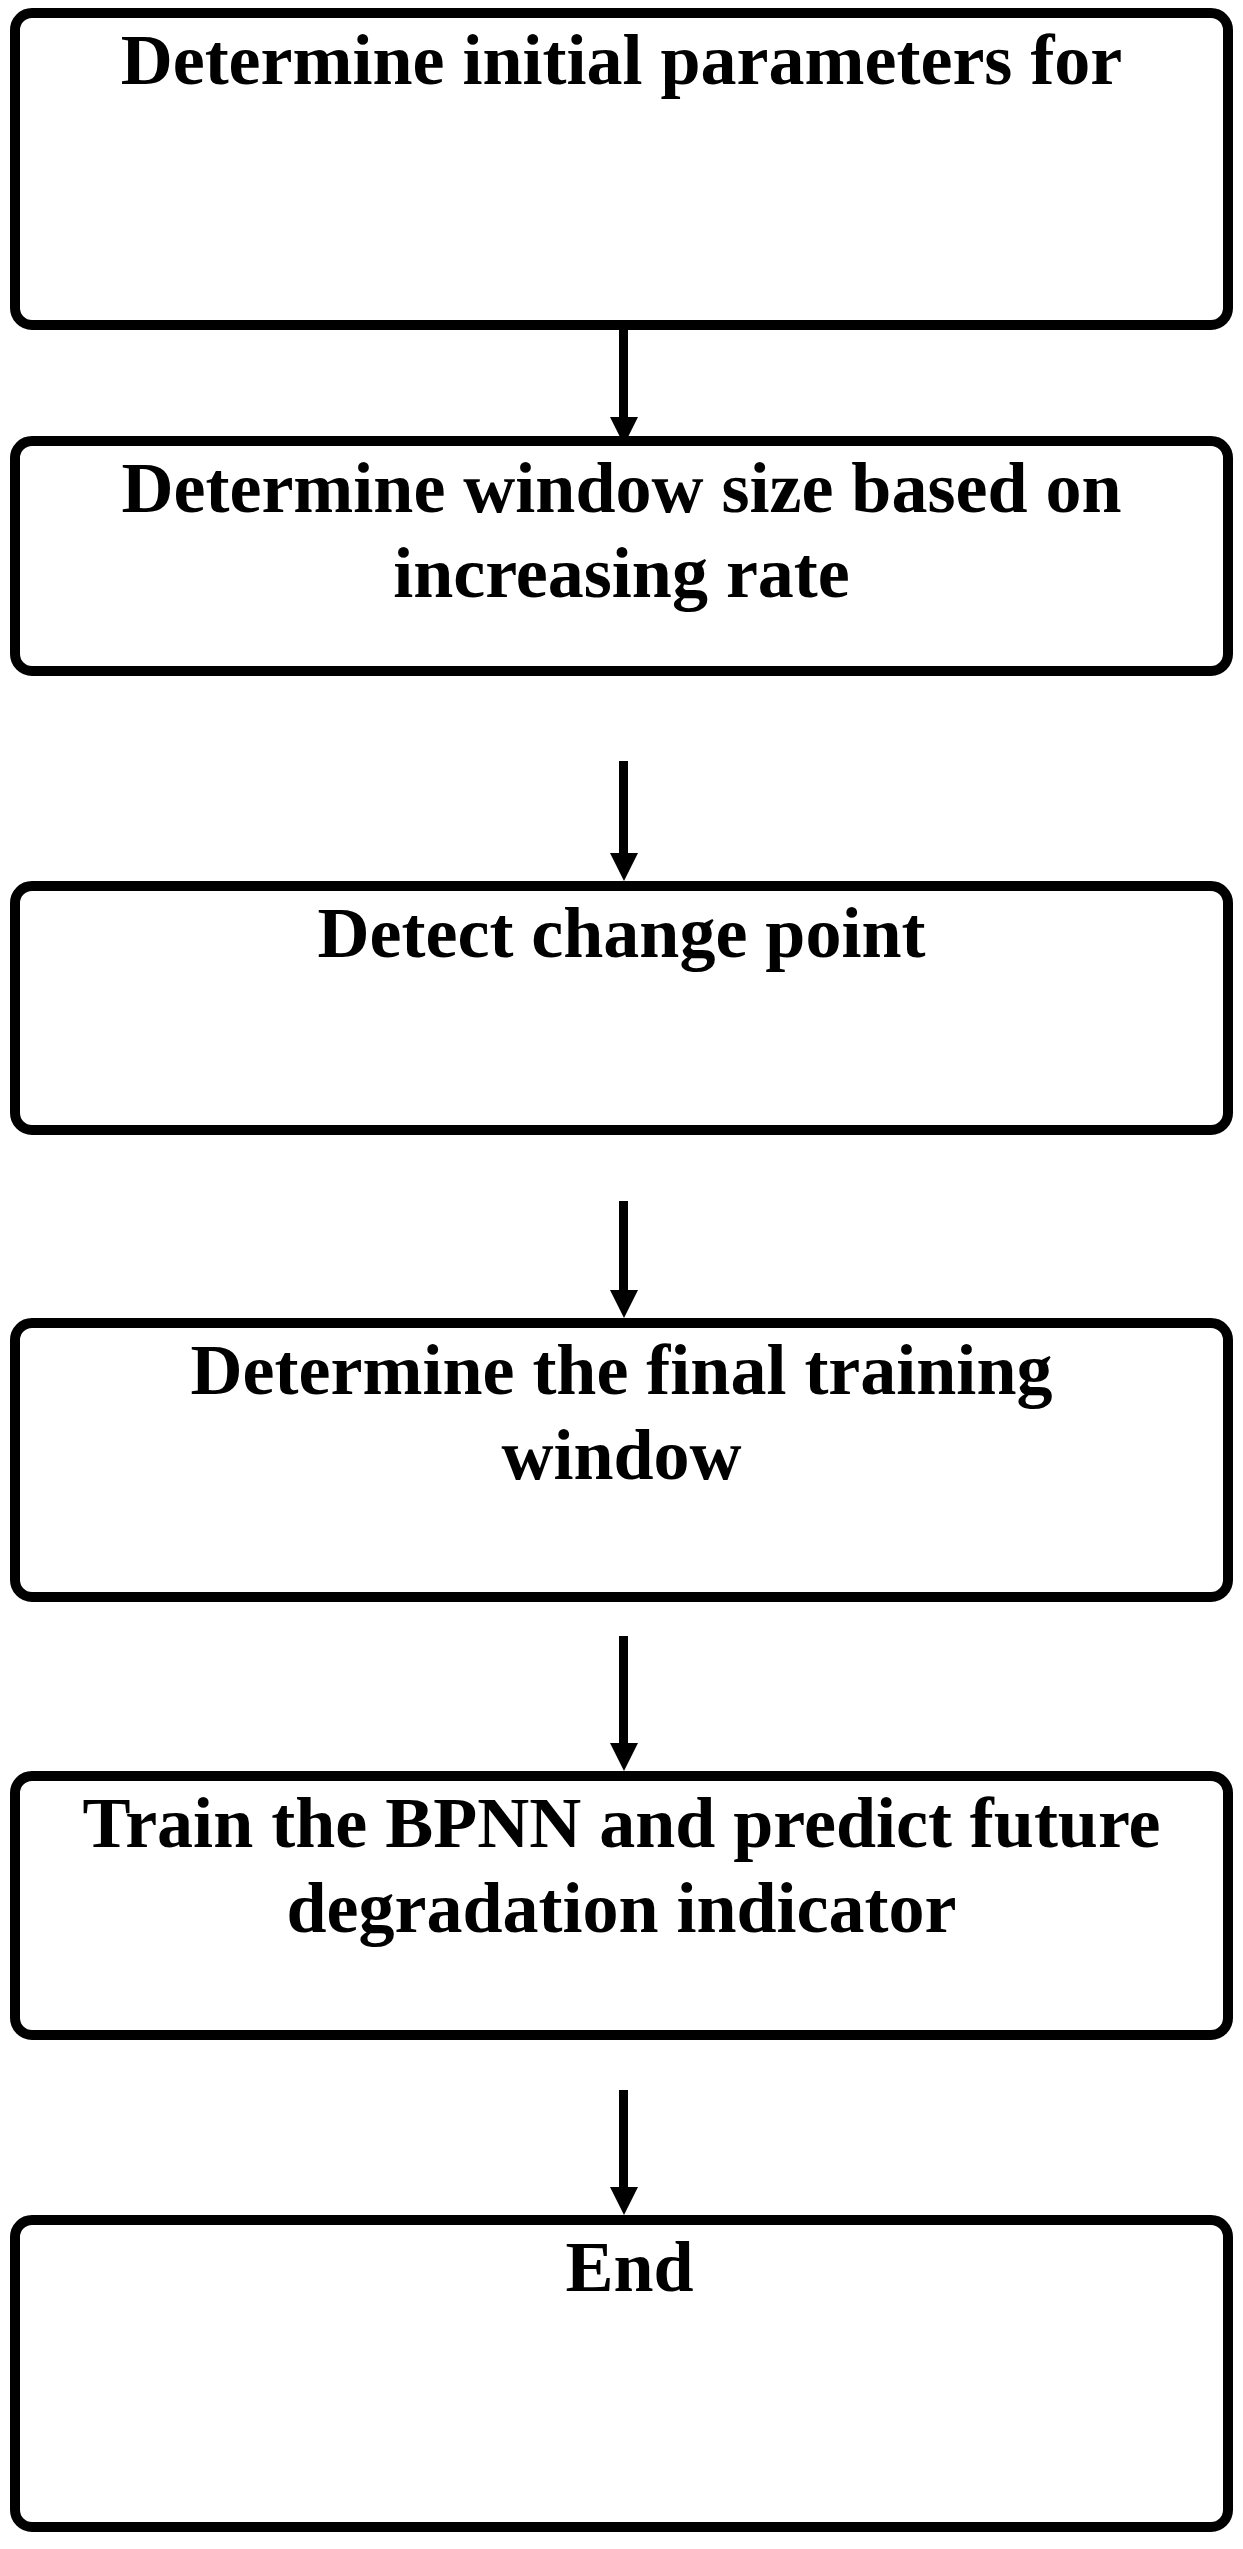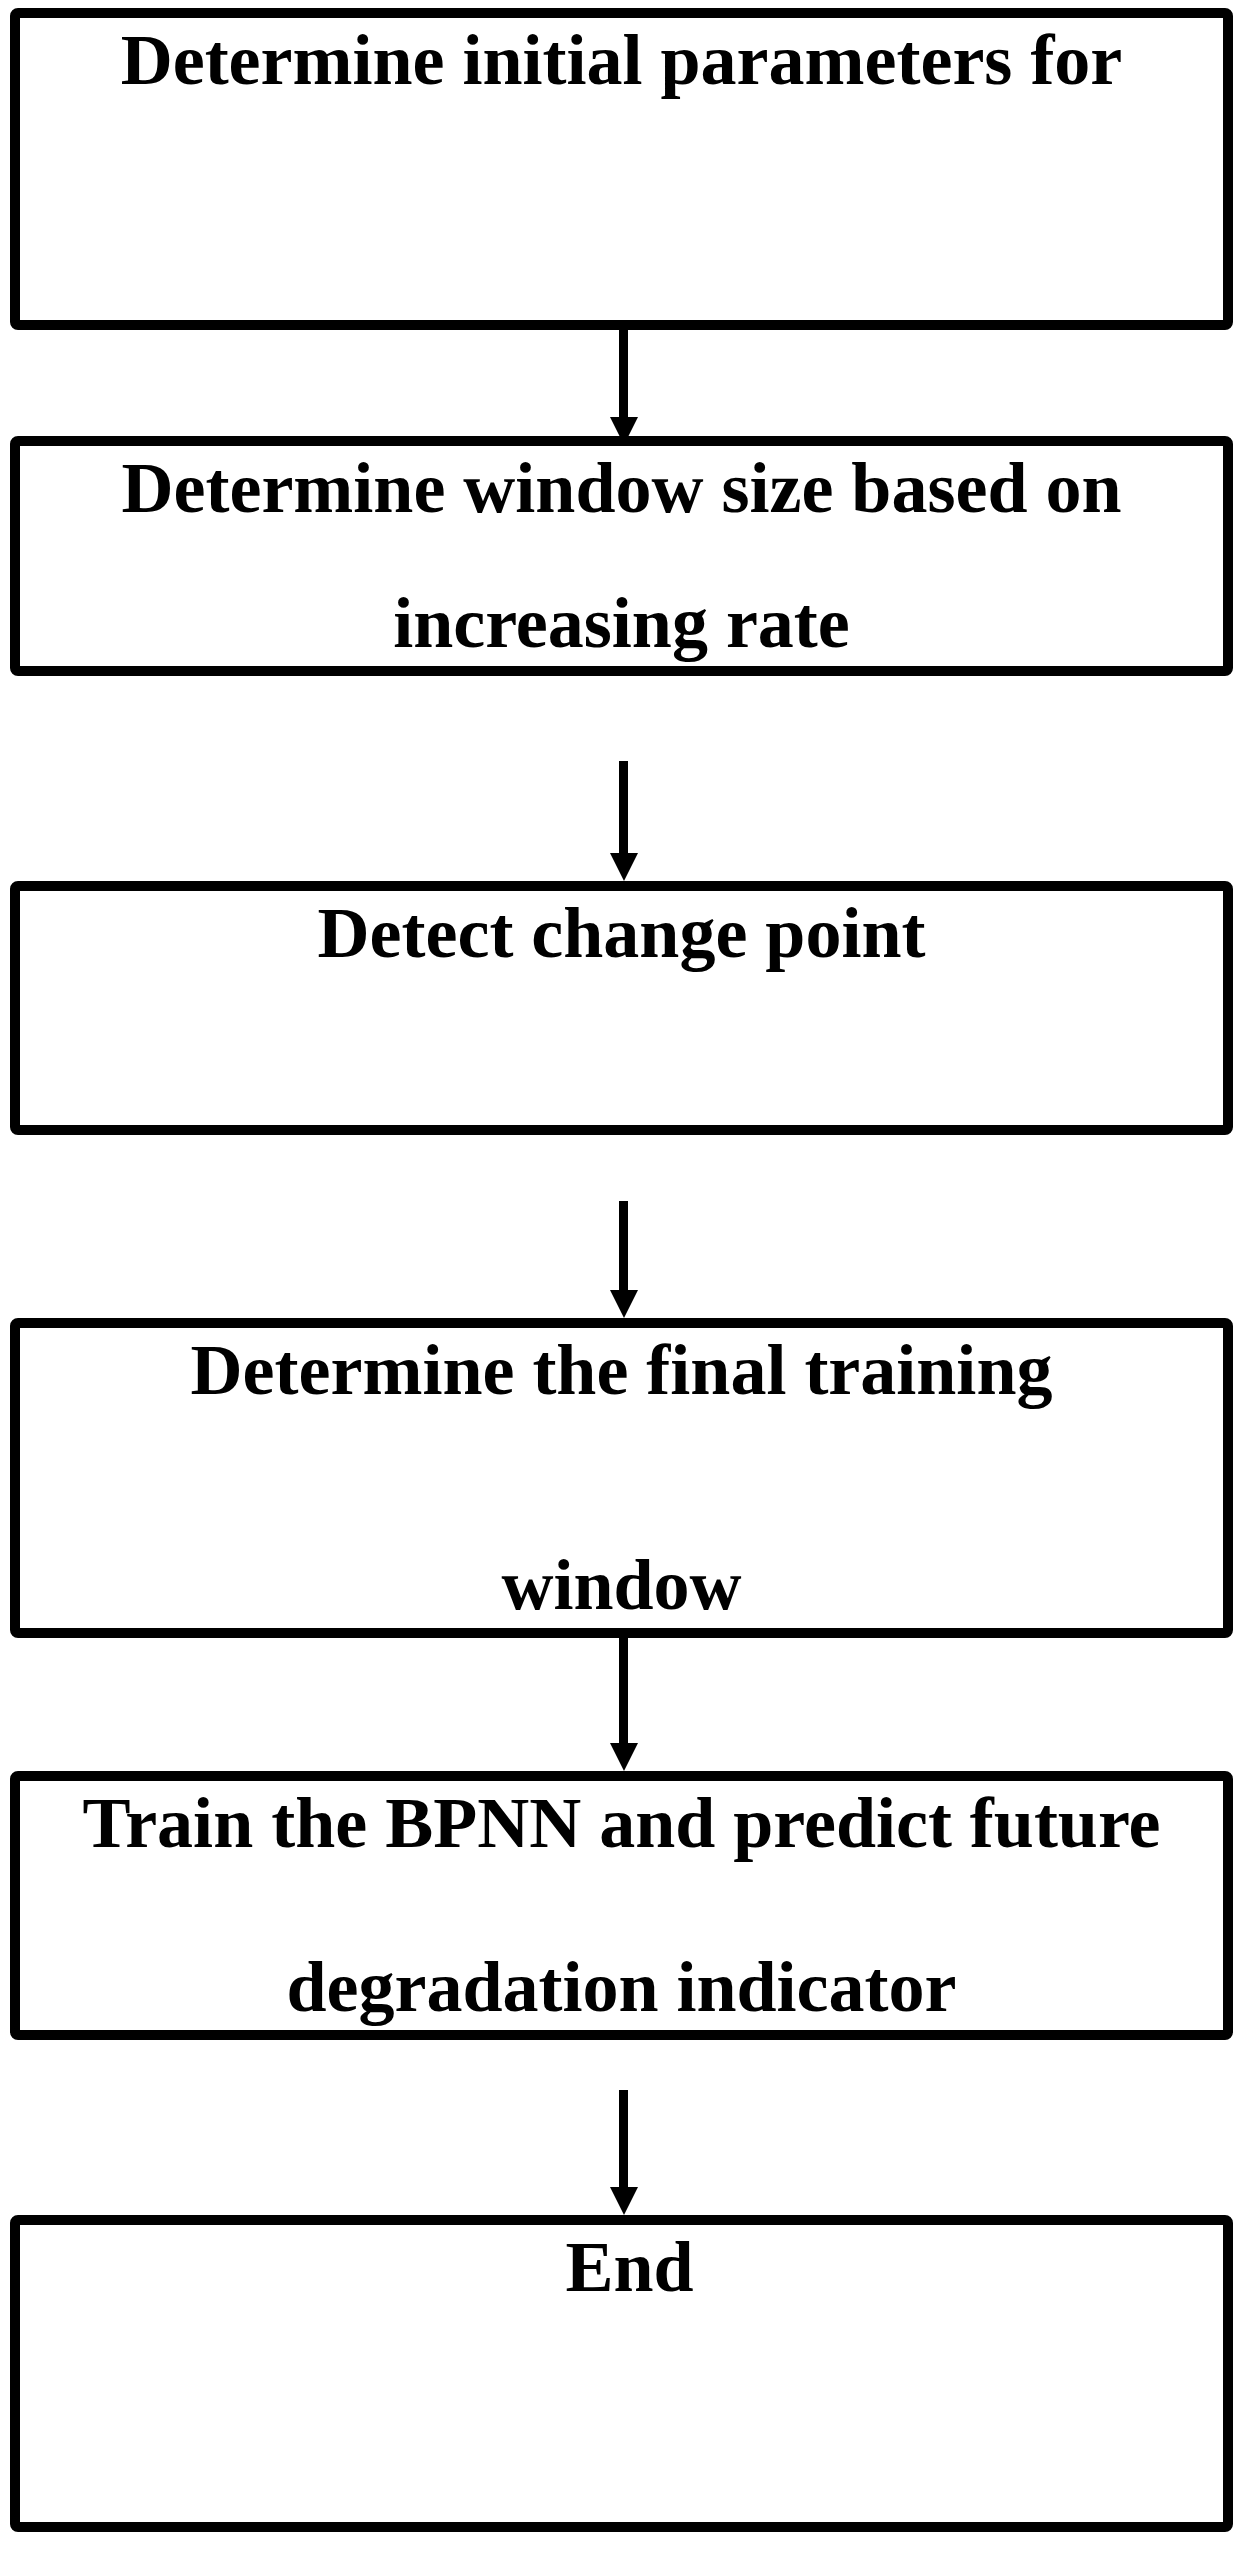--- a/index.html
+++ b/index.html
@@ -13,41 +13,41 @@
     height: 2549px;
     background: #ffffff;
     overflow: hidden;
   }
   .node {
     position: absolute;
     left: 10px;
     width: 1223px;
     box-sizing: border-box;
     border: 10px solid #000000;
-    border-radius: 8px;
+    border-radius: 22px;
     background: #ffffff;
     color: #000000;
     display: flex;
     flex-direction: column;
-    justify-content: space-between;
+    justify-content: flex-start;
     align-items: center;
     text-align: center;
     font-family: "Liberation Serif", "DejaVu Serif", serif;
     font-weight: bold;
     font-size: 72px;
     line-height: 85px;
     letter-spacing: 0px;
   }
   .node .line {
     white-space: nowrap;
   }
   .box1 { top: 8px;    height: 322px; }
   .box2 { top: 436px;  height: 240px; }
   .box3 { top: 881px;  height: 254px; }
-  .box4 { top: 1318px; height: 320px; }
+  .box4 { top: 1318px; height: 284px; }
   .box5 { top: 1771px; height: 269px; }
   .box6 { top: 2215px; height: 317px; padding-left: 16px; }
 
   .arrow {
     position: absolute;
     left: 610px;
     width: 28px;
   }
   .arrow .shaft {
     position: absolute;

